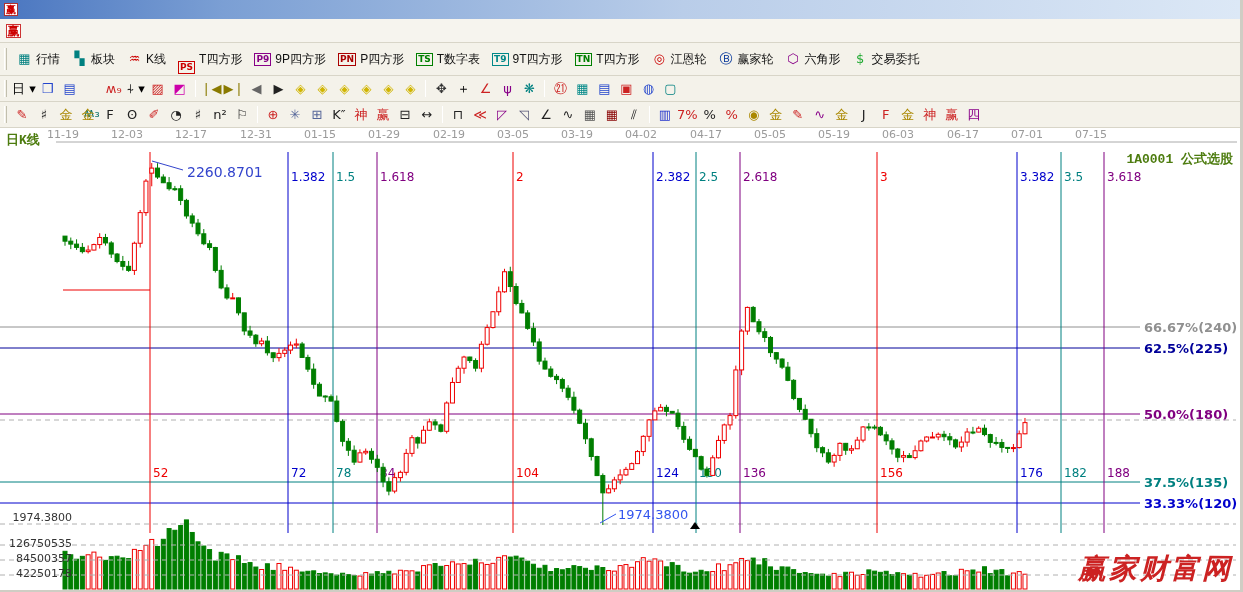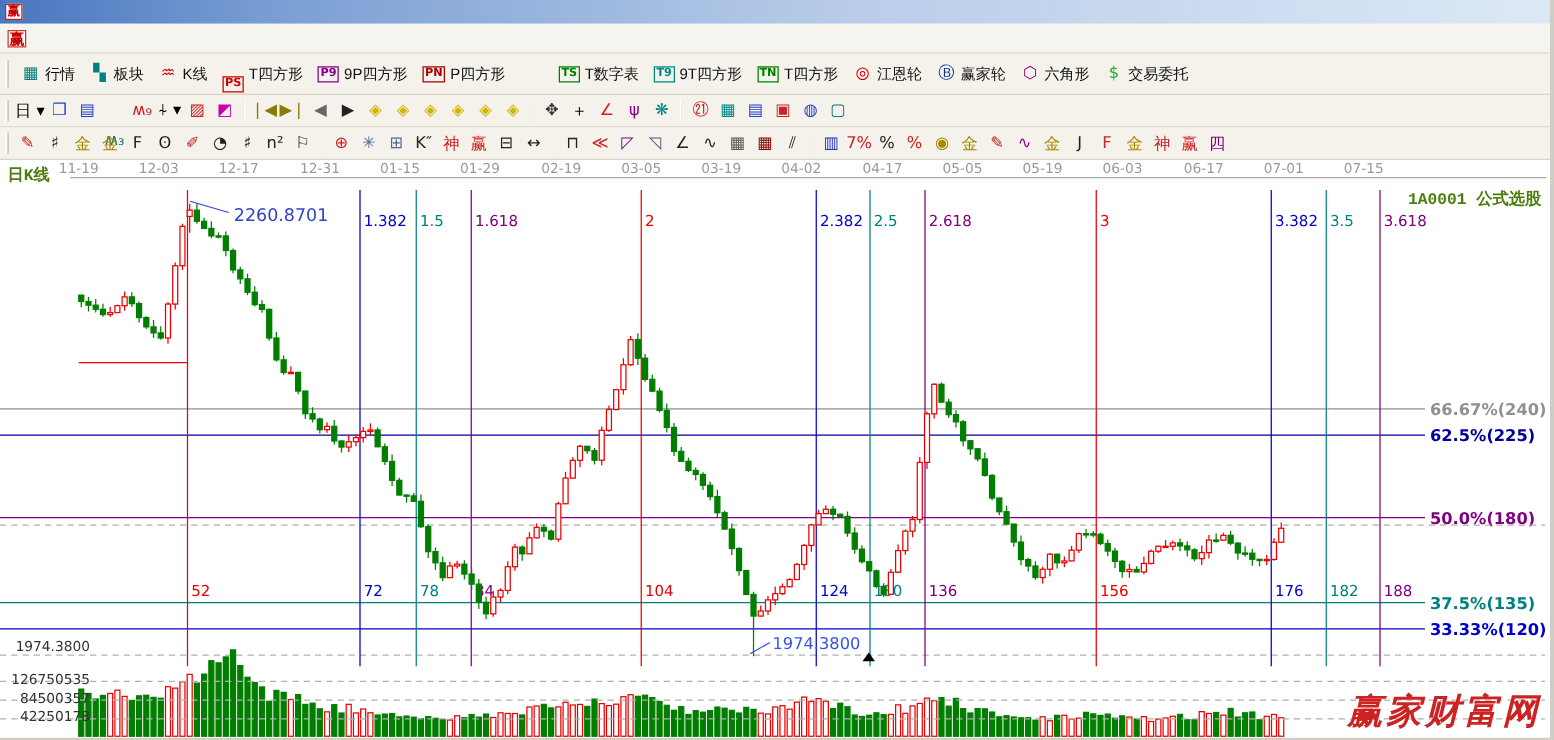--- a/index.html
+++ b/index.html
@@ -79,21 +79,21 @@
       </div>
       <div class="tb-btn">
         <span class="tb-ico boxed" style="color: rgb(136, 0, 136);">P9</span>
         <span>9P四方形</span>
       </div>
       <div class="tb-btn">
         <span class="tb-ico boxed" style="color: rgb(170, 0, 0);">PN</span>
         <span>P四方形</span>
       </div>
       <div class="tb-btn">
-        <span class="tb-ico boxed" style="color: rgb(0, 128, 0); margin-left: 31px;">TS</span>
+        <span class="tb-ico boxed" style="color: rgb(0, 128, 0);">TS</span>
         <span>T数字表</span>
       </div>
       <div class="tb-btn">
         <span class="tb-ico boxed" style="color: rgb(0, 136, 136);">T9</span>
         <span>9T四方形</span>
       </div>
       <div class="tb-btn">
         <span class="tb-ico boxed" style="color: rgb(0, 128, 0);">TN</span>
         <span>T四方形</span>
       </div>

